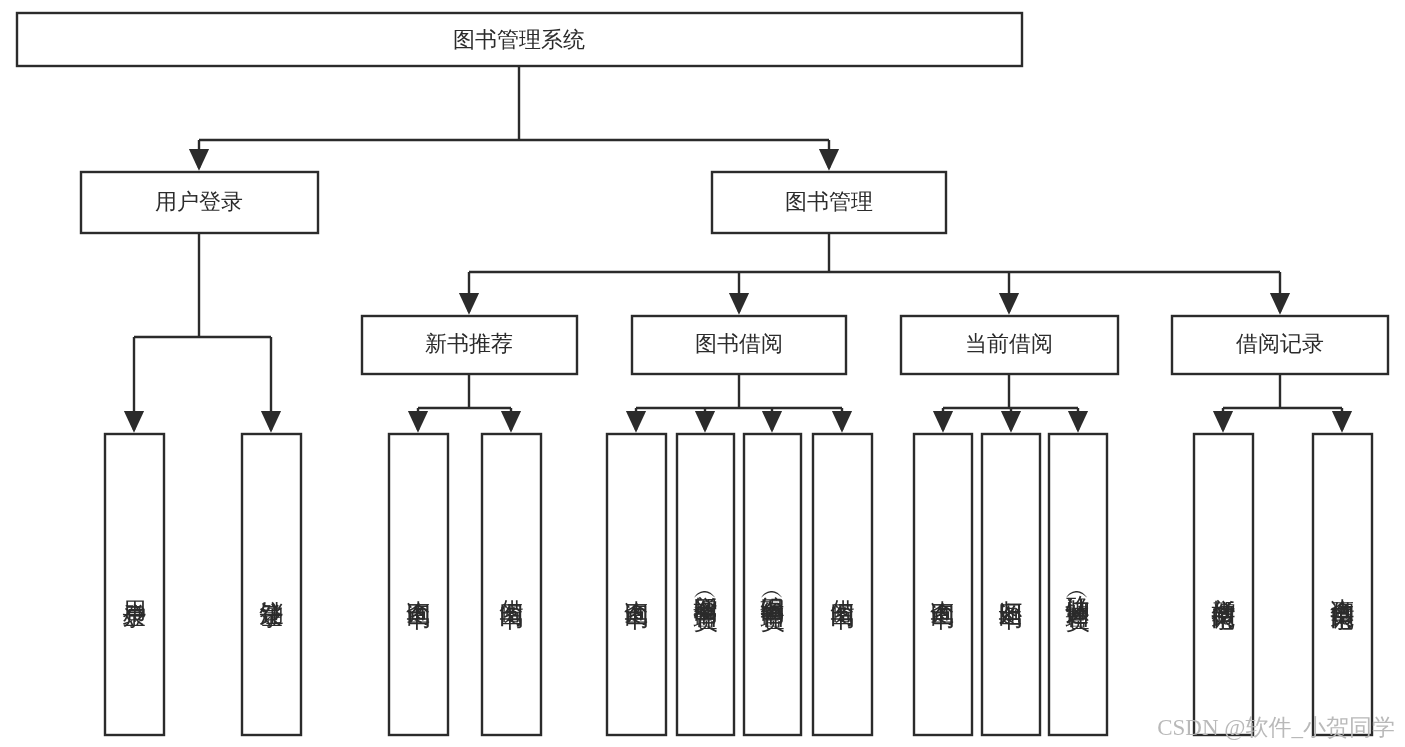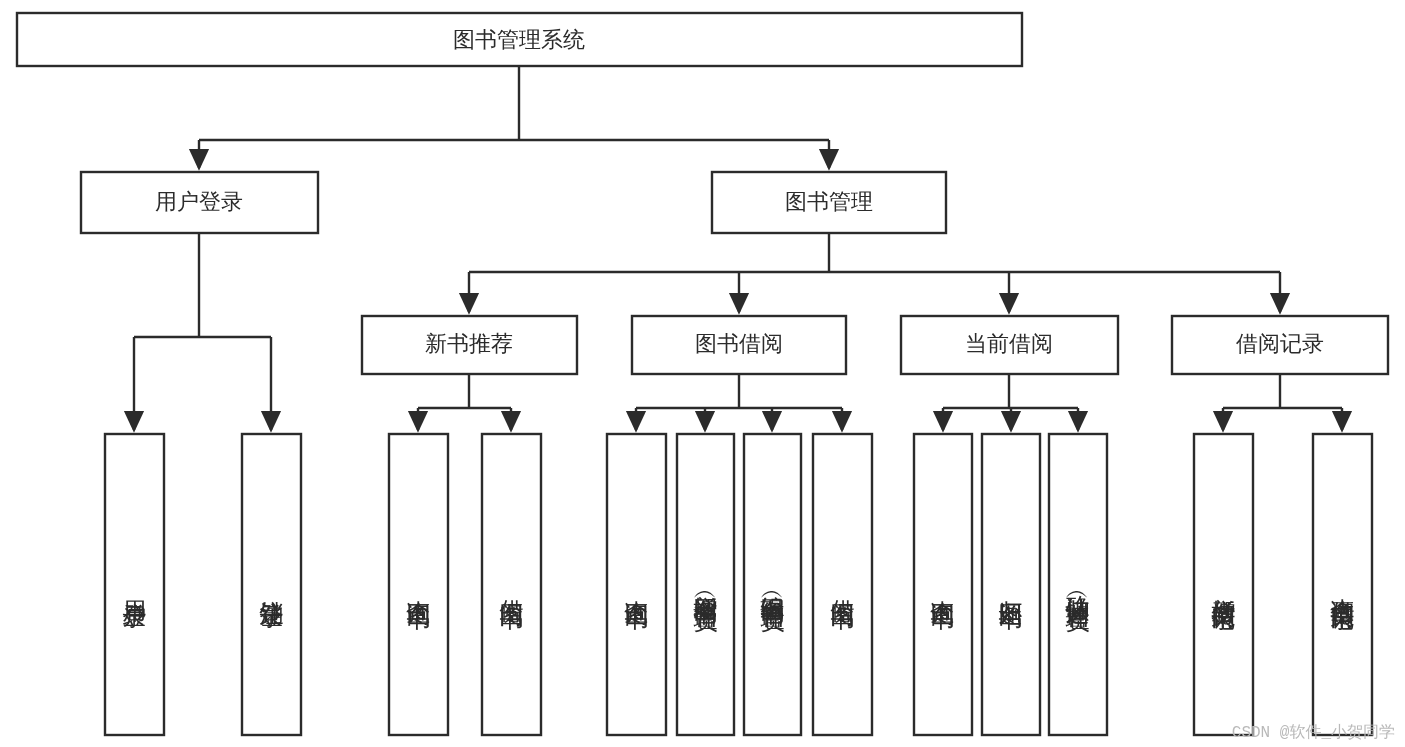--- a/index.html
+++ b/index.html
@@ -25,22 +25,22 @@
     writing-mode:vertical-rl;
     text-orientation:upright;
     text-anchor:middle;
     letter-spacing:2px;
   }
   .conn{stroke:#2b2b2b;stroke-width:2.4;fill:none;stroke-linecap:butt;}
   .arrowhead{fill:#2b2b2b;}
   .watermark{
     position:absolute;
     right:10px;bottom:4px;
-    font-family:Liberation Mono, monospace;
-    font-size:16px;
+    font-family:Liberation Serif, serif;
+    font-size:23px;
     color:#b9b9b9;
     white-space:nowrap;
     user-select:none;
   }
 </style>
 </head>
 <body>
 
 <svg id="diagram" viewBox="0 0 1405 747" xmlns="http://www.w3.org/2000/svg">
 

